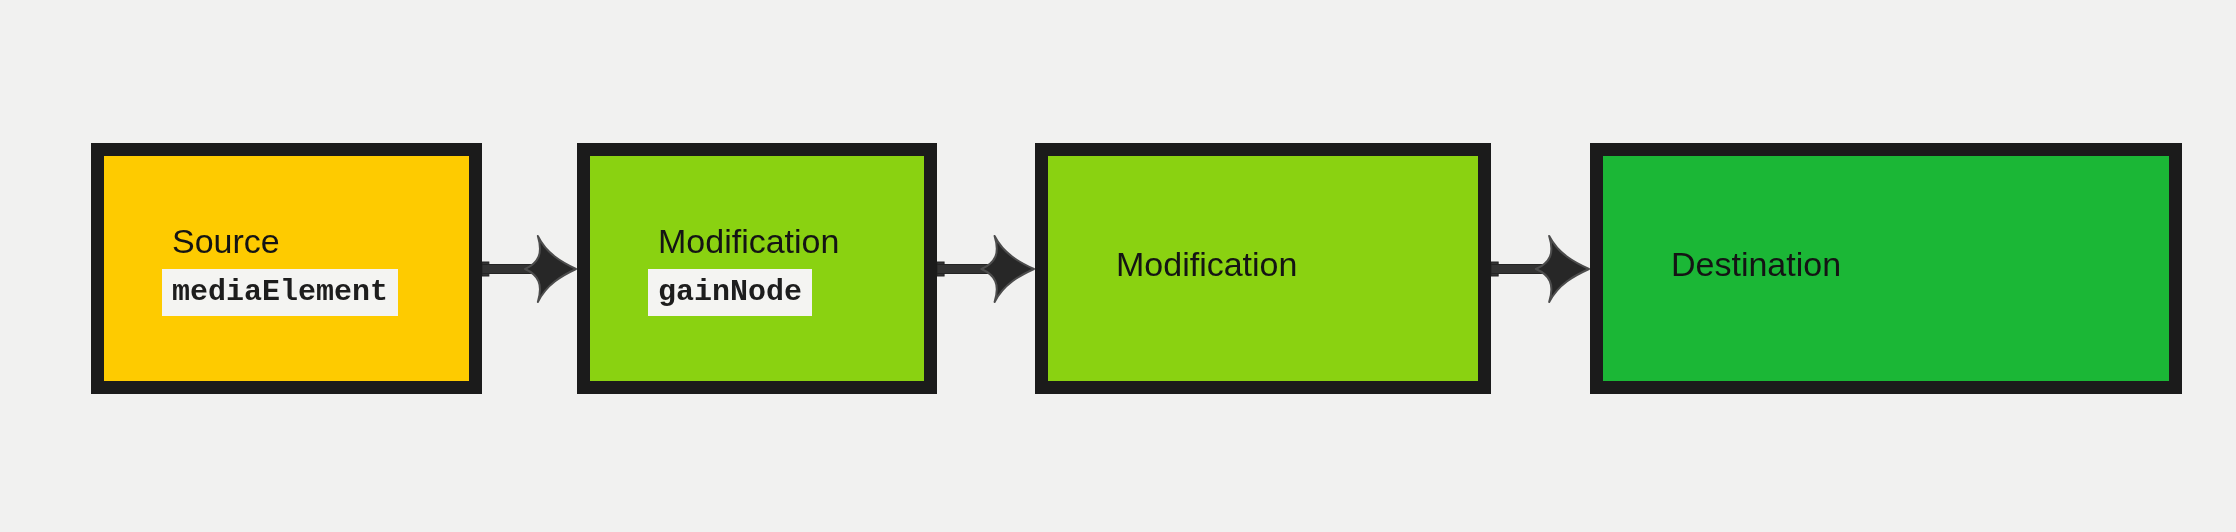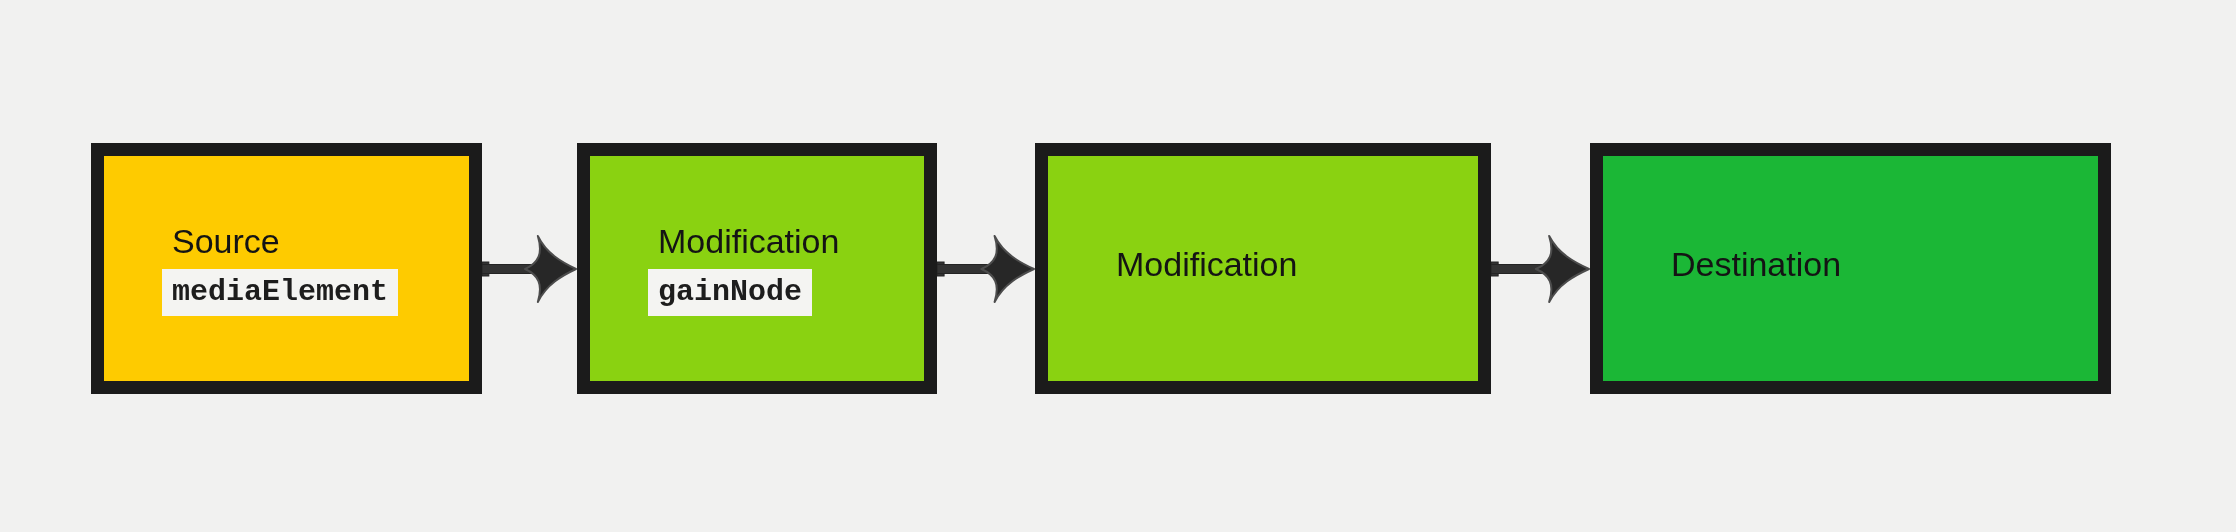--- a/index.html
+++ b/index.html
@@ -32,21 +32,21 @@
     display: flex;
     flex-direction: column;
     justify-content: center;
     align-items: flex-start;
     padding: 0 40px 0 58px;
     flex: none;
   }
   .node-0 { width: 391px; }
   .node-1 { width: 360px; }
   .node-2 { width: 456px; }
-  .node-3 { width: 521px; }
+  .node-3 { width: 592px; }
   .node-label {
     font-size: 34px;
     line-height: 1.2;
     color: var(--label-text, #141414);
     margin: 0 0 8px 10px;
     white-space: nowrap;
   }
   .node-code {
     font-family: "Liberation Mono", monospace;
     font-size: 30px;

